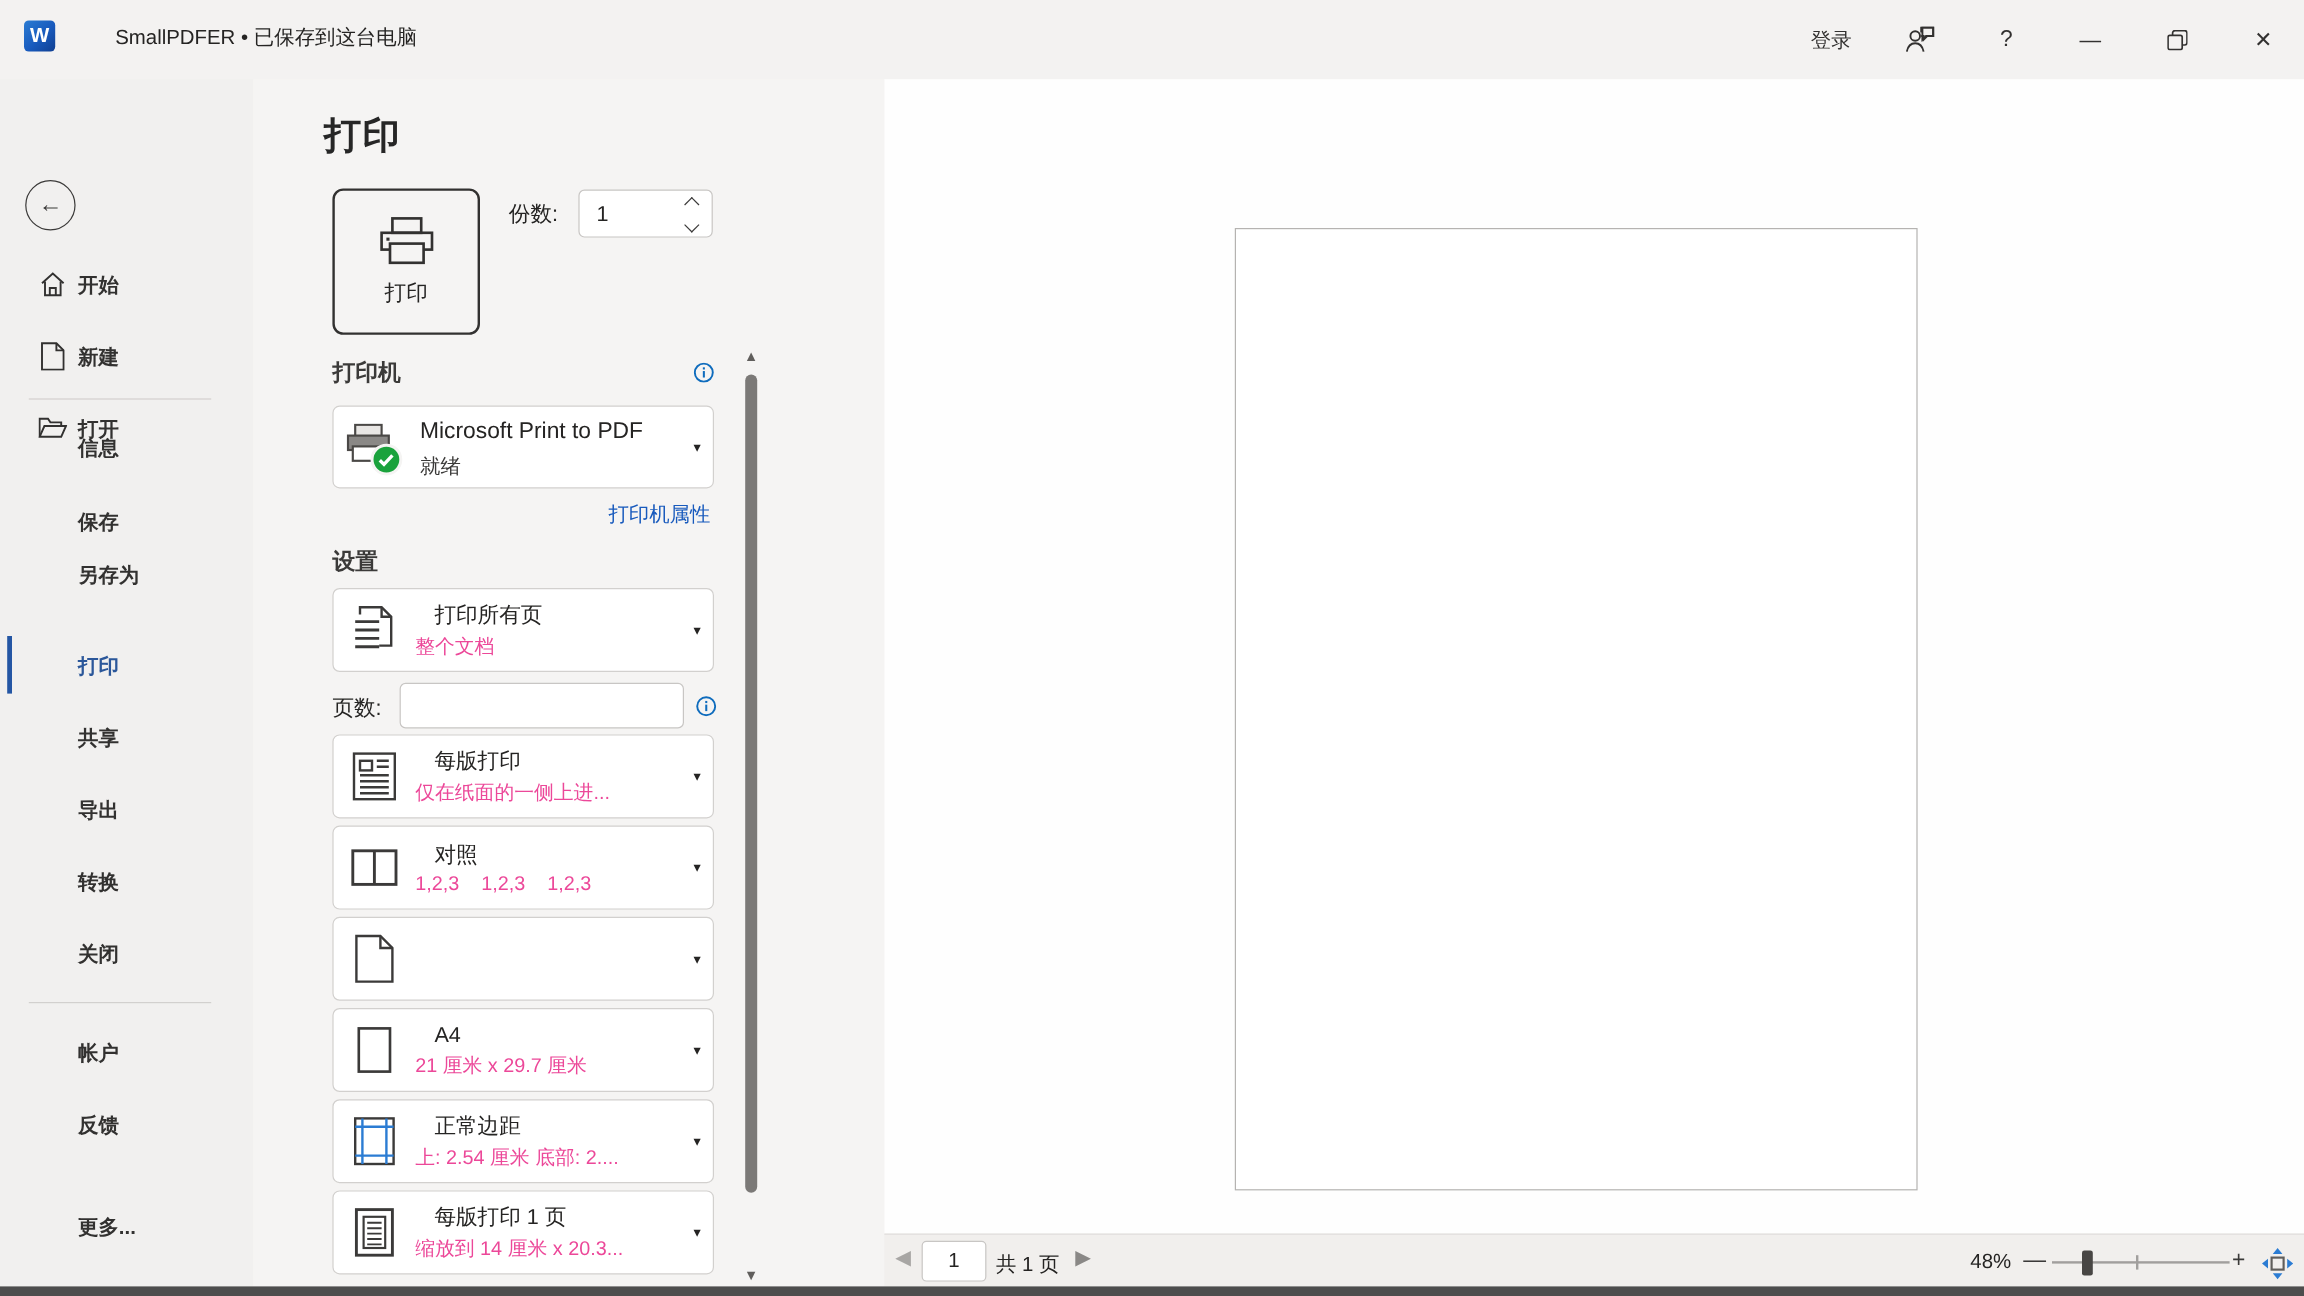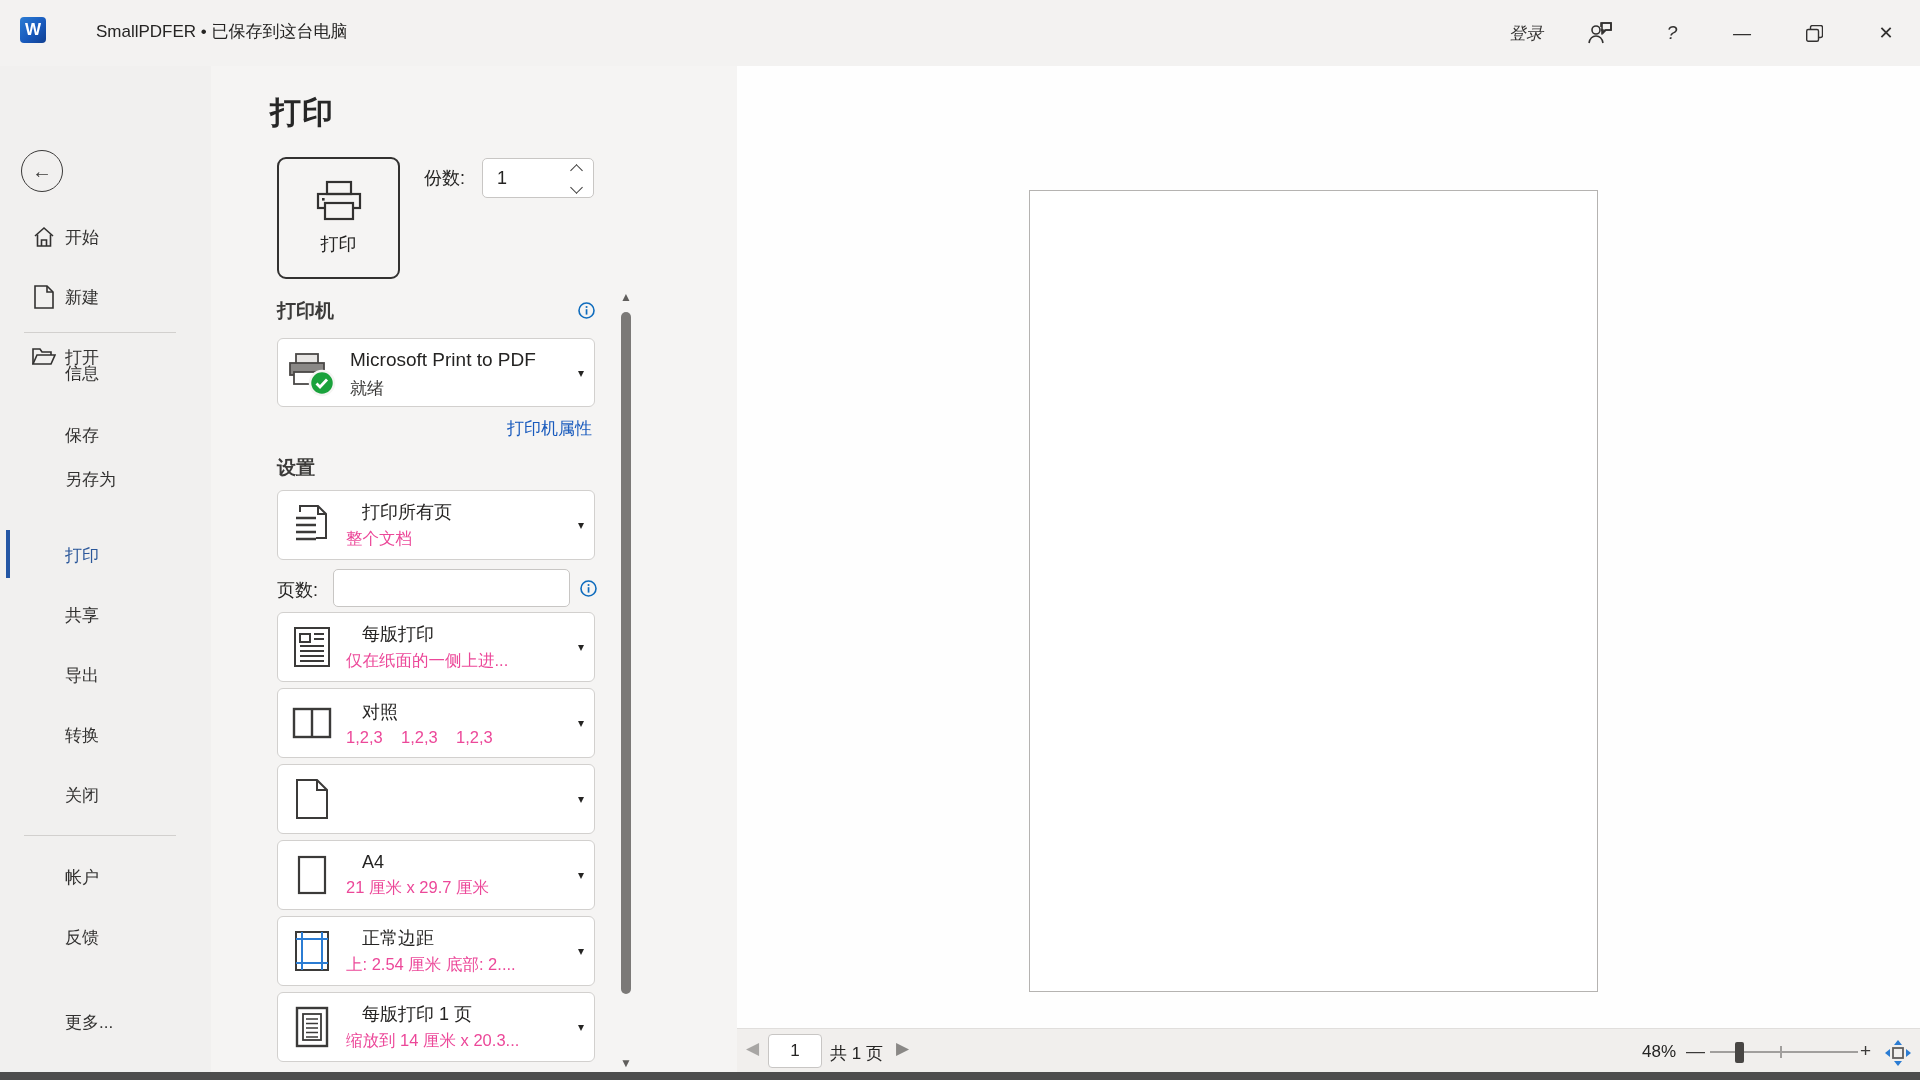--- a/index.html
+++ b/index.html
@@ -9,35 +9,35 @@
     position: relative; overflow: hidden; background:#f3f2f1; color:#252423;
   }
   .abs { position:absolute; }
 
   
   .titlebar { left:0; top:0; width:1920px; height:66px; background:#f3f2f1; }
   .app-icon { left:20px; top:17px; width:26px; height:26px; border-radius:4px;
     background:linear-gradient(135deg,#2b7cd3,#185abd 55%,#103f91);
     color:#fff; font-weight:bold; font-size:17px; display:flex; align-items:center; justify-content:center; }
   .doc-title { left:64px; top:20px; font-size:17px; color:#252423;margin-left:32px; }
-  .tb-btn { top:0; height:66px; display:flex; align-items:center; justify-content:center; color:#323130;font-style:italic; }
+  .tb-btn { top:0; height:66px; display:flex; align-items:center; justify-content:center; color:#323130; }
   .signin { left:1495px; width:62px; font-size:17px; }
   .tb-feedback { left:1578px; width:44px; }
   .tb-help { left:1650px; width:44px; font-size:19px; }
   .tb-min  { left:1720px; width:44px; font-size:18px; }
   .tb-restore { left:1792px; width:44px; }
   .tb-close { left:1864px; width:44px; font-size:18px; }
 
   
   .sidebar { left:0; top:66px; width:211px; height:1006px; background:#f1f0ef; }
   .back-btn { left:21px; top:84px; width:42px; height:42px; border:1.6px solid #3b3a39;
     border-radius:50%; display:flex; align-items:center; justify-content:center; }
   .nav-item { left:0; width:211px; height:36px; display:flex; align-items:center; font-size:17px; color:#323130; }
   .nav-item .ico { position:absolute; left:31px; width:26px; height:26px; display:flex; align-items:center; justify-content:center; }
-  .nav-item .lbl { position:absolute; left:65px; }
+  .nav-item .lbl { position:absolute; left:65px;font-weight:bold; }
   .nav-sel .lbl { color:#2b579a; }
   .sel-bar { left:6px; top:530px; width:4px; height:48px; background:#2456a4; }
   .side-div { left:24px; width:152px; height:1px; background:#d2d0ce; }
 
   
   .settings { left:211px; top:66px; width:526px; height:1006px; background:#f5f4f3; }
   .h-print { left:270px; top:92px; font-size:31px; font-weight:bold; color:#262626; letter-spacing:1px; }
   .print-btn { left:277px; top:157px; width:123px; height:122px; border:2px solid #323130; border-radius:9px;
     display:flex; flex-direction:column; align-items:center; justify-content:center; gap:10px; background:transparent; }
   .print-btn .pb-label { font-size:18px; color:#252423; }

